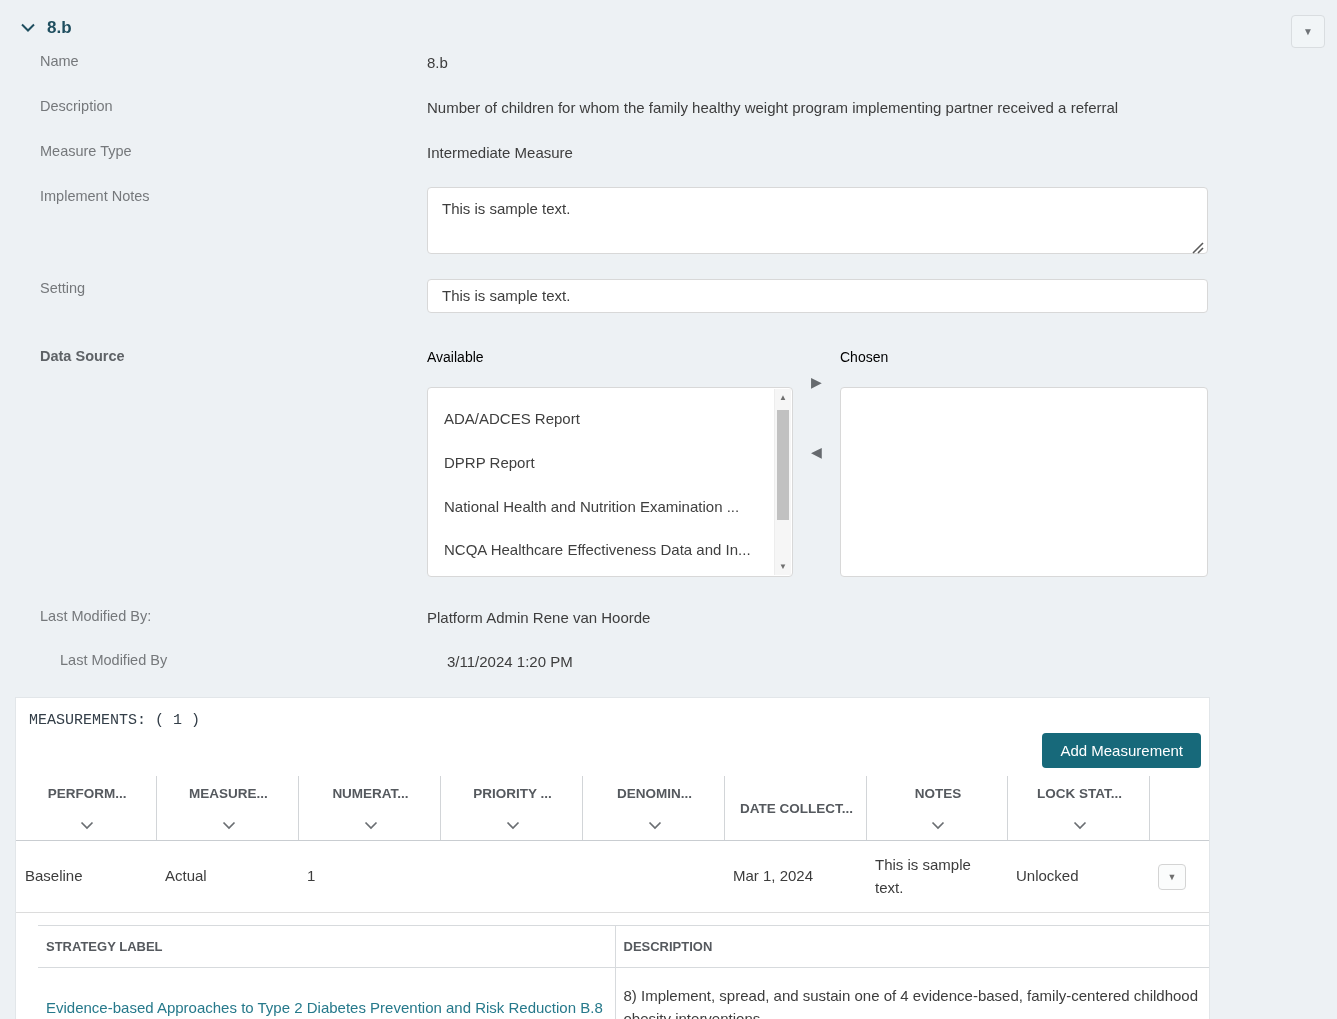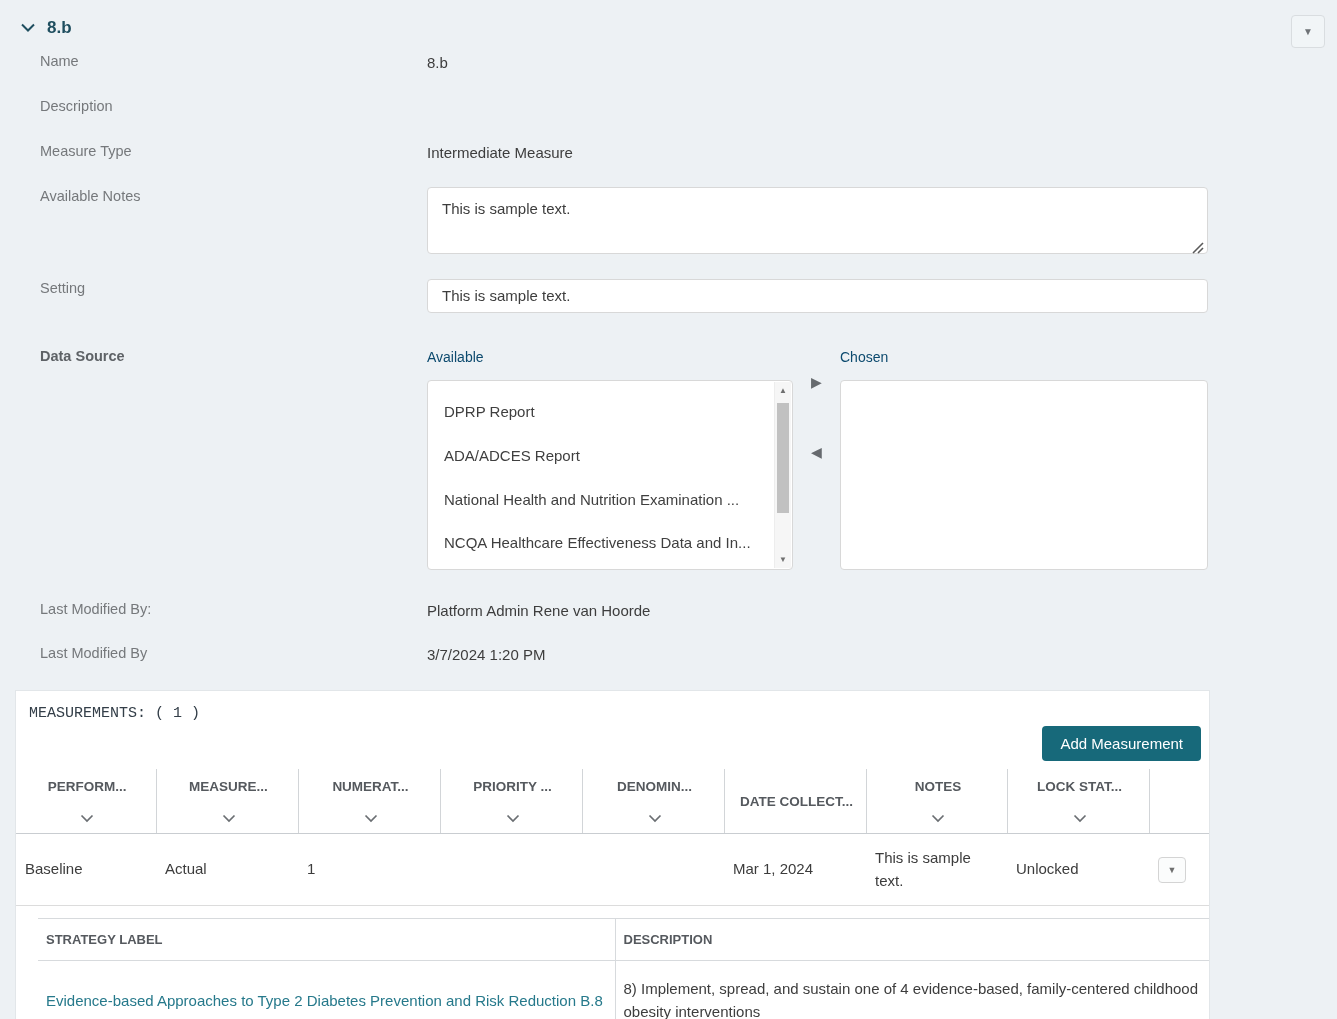--- a/index.html
+++ b/index.html
@@ -49,42 +49,42 @@
     width:100%; height:34px;
     border:1px solid #d8d8d8; border-radius:4px; background:#fff;
     padding:0 14px; font-family:inherit; font-size:15px; color:#3d3d3d;
   }
   .row-setting { margin-top:17px; }
 
   
   .row-ds { margin-top:32px; }
   .ds-flex { display:flex; }
   .ds-available { flex:0 0 366px; }
-  .ds-caption { font-size:14px; color:#0c4a6e; margin-bottom:13px; }
+  .ds-caption { font-size:14px; color:#000000; margin-bottom:20px; }
   .ds-box {
     position:relative; height:190px;
     background:#fff; border:1px solid #d8d8d8; border-radius:4px;
     overflow:hidden;
   }
   .ds-list { padding:9px 0; }
   .ds-item {
     padding:11px 24px 11px 16px; font-size:15px; color:#3f3f3f;
     white-space:nowrap; overflow:hidden; cursor:pointer;
   }
   .sbar { position:absolute; top:1px; right:1px; bottom:1px; width:17px; background:#f6f6f6; border-left:1px solid #ededed; }
   .sb-arrow { height:17px; text-align:center; font-size:8px; color:#6f6f6f; line-height:17px; cursor:pointer; }
   .sb-down { position:absolute; bottom:0; left:0; right:0; }
   .sb-thumb { position:absolute; top:21px; left:2px; right:2px; height:110px; background:#c1c1c1; cursor:pointer; }
   .ds-arrows { flex:0 0 47px; display:flex; flex-direction:column; align-items:center; padding-top:28px; }
   .xfer-btn { background:none; border:none; font-size:14px; color:#666a6e; cursor:pointer; line-height:1; }
   .xfer-left { margin-top:56px; }
   .ds-chosen { flex:1; }
 
   .row-lm { margin-top:28px; min-height:44px; }
-  .row-lm2 { min-height:44px; }
+  .row-lm2 { min-height:44px;margin-left:20px; }
 
   
   .panel {
     margin:4px 127px 0 15px;
     background:#fff; border:1px solid #e2e6e9;
     padding-bottom:10px;
   }
   .panel-title { padding:14px 0 0 13px; font-size:15px; color:#333e48;font-family:Liberation Mono, monospace; }
   .add-row { display:flex; justify-content:flex-end; padding:4px 8px 0 0; }
   .add-btn {
@@ -145,29 +145,30 @@
     </div>
   </div>
 
   <div class="form-row row-simple">
     <div class="form-label">Name</div>
     <div class="form-value">8.b</div>
   </div>
 
   <div class="form-row row-simple">
     <div class="form-label">Description</div>
+    <div class="form-value">Number of children for whom the family healthy weight program implementing partner received a referral</div>
   </div>
 
   <div class="form-row row-simple">
     <div class="form-label">Measure Type</div>
     <div class="form-value">Intermediate Measure</div>
   </div>
 
   <div class="form-row">
-    <div class="form-label">Available Notes</div>
+    <div class="form-label">Implement Notes</div>
     <div class="form-value">
       <div class="ta-wrap">
         <textarea class="notes" style="">This is sample text.</textarea>
         <svg class="resize-corner" viewBox="0 0 12 12">
           <line x1="1" y1="11" x2="11" y2="1"></line>
           <line x1="6" y1="11" x2="11" y2="6"></line>
         </svg>
       </div>
     </div>
   </div>
@@ -180,22 +181,22 @@
   </div>
 
   <div class="form-row row-ds">
     <div class="form-label bold">Data Source</div>
     <div class="form-value">
       <div class="ds-flex">
         <div class="ds-available">
           <div class="ds-caption">Available</div>
           <div class="ds-box">
             <div class="ds-list">
+              <div class="ds-item">ADA/ADCES Report</div>
               <div class="ds-item">DPRP Report</div>
-              <div class="ds-item">ADA/ADCES Report</div>
               <div class="ds-item">National Health and Nutrition Examination ...</div>
               <div class="ds-item">NCQA Healthcare Effectiveness Data and In...</div>
             </div>
             <div class="sbar">
               <div class="sb-arrow">▲</div>
               <div class="sb-thumb"></div>
               <div class="sb-arrow sb-down">▼</div>
             </div>
           </div>
         </div>
@@ -211,21 +212,21 @@
     </div>
   </div>
 
   <div class="form-row row-lm">
     <div class="form-label">Last Modified By:</div>
     <div class="form-value">Platform Admin Rene van Hoorde</div>
   </div>
 
   <div class="form-row row-lm2">
     <div class="form-label">Last Modified By</div>
-    <div class="form-value">3/7/2024 1:20 PM</div>
+    <div class="form-value">3/11/2024 1:20 PM</div>
   </div>
 
   <div class="panel">
     <div class="panel-title">MEASUREMENTS: ( 1 )</div>
     <div class="add-row">
       <button class="add-btn">Add Measurement</button>
     </div>
 
     <table class="mtable">
       <colgroup>

